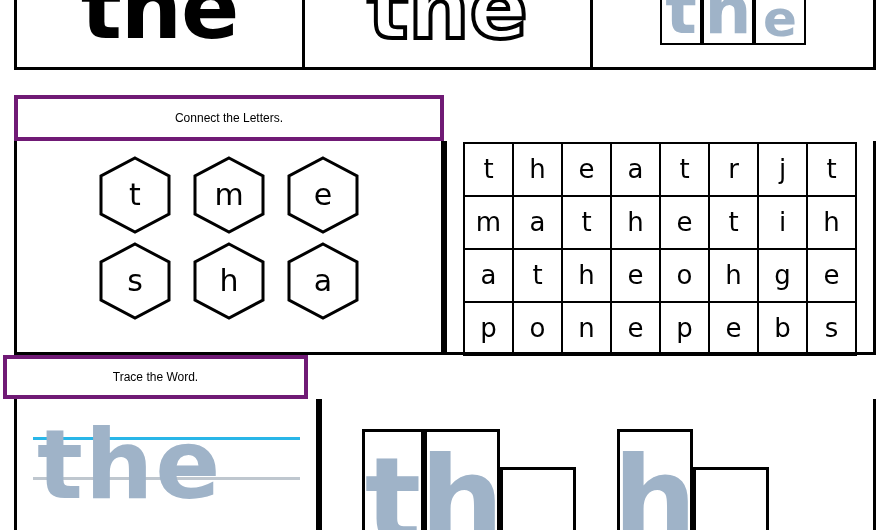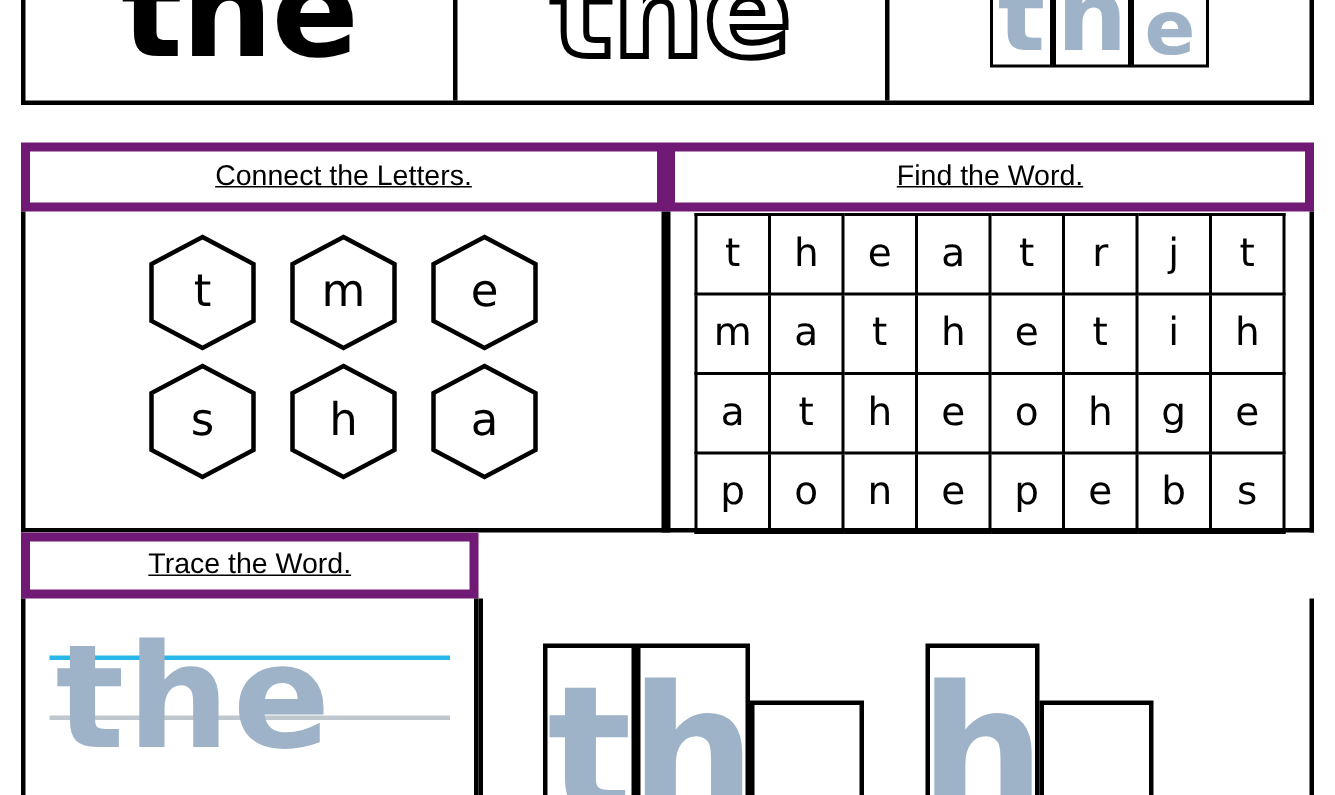--- a/index.html
+++ b/index.html
@@ -89,34 +89,33 @@
     line-height: 0.95;
     pointer-events: none;
   }
   .ghost.small { font-size: 66px; }
   .ghost.xsmall { font-size: 50px; }
 
   
   .hdr {
     position: absolute;
     box-sizing: border-box;
-    border: 6px solid #701a75;
-    display: flex;
-    align-items: center;
-    justify-content: center;
-    font-size: 19px;
+    border: 4px solid #701a75;
+    display: flex;
+    align-items: center;
+    justify-content: center;
+    font-size: 12px;
     color: #000;
     background: #fff;
-    text-decoration: underline;
   }
 
   #hdr-connect { left: 14px;  top: 95px; width: 430px; height: 46px; }
   #hdr-find    { left: 444px; top: 95px; width: 432px; height: 46px; }
 
-  #hdr-trace    { left: 14px;  top: 355px; width: 305px; height: 44px; text-align: center; }
+  #hdr-trace    { left: 3px;  top: 355px; width: 305px; height: 44px; text-align: center; }
   #hdr-complete { left: 319px; top: 355px; width: 557px; height: 44px; }
 
   
   #panel-connect {
     position: absolute;
     left: 14px; top: 141px;
     width: 430px; height: 214px;
     border: 3px solid #000;
     border-top: none;
     box-sizing: border-box;
@@ -263,21 +262,20 @@
           <span class="ghost small">h</span>
         </div>
         <div class="tl e">
           <span class="ghost xsmall">e</span>
         </div>
       </div>
     </div>
   </div>
 
   <div class="hdr" id="hdr-connect">Connect the Letters.</div>
-  <div class="hdr" id="hdr-find">Find the Word.</div>
 
   <div id="panel-connect">
     <div class="hex-grid">
       <div class="hex-row">
         <div class="hex">
           <svg width="74" height="80" viewBox="0 0 74 80">
             <polygon points="37,3 71,21 71,59 37,77 3,59 3,21" fill="#fff" stroke="#000" stroke-width="3"></polygon>
           </svg>
           <span>t</span>
         </div>

